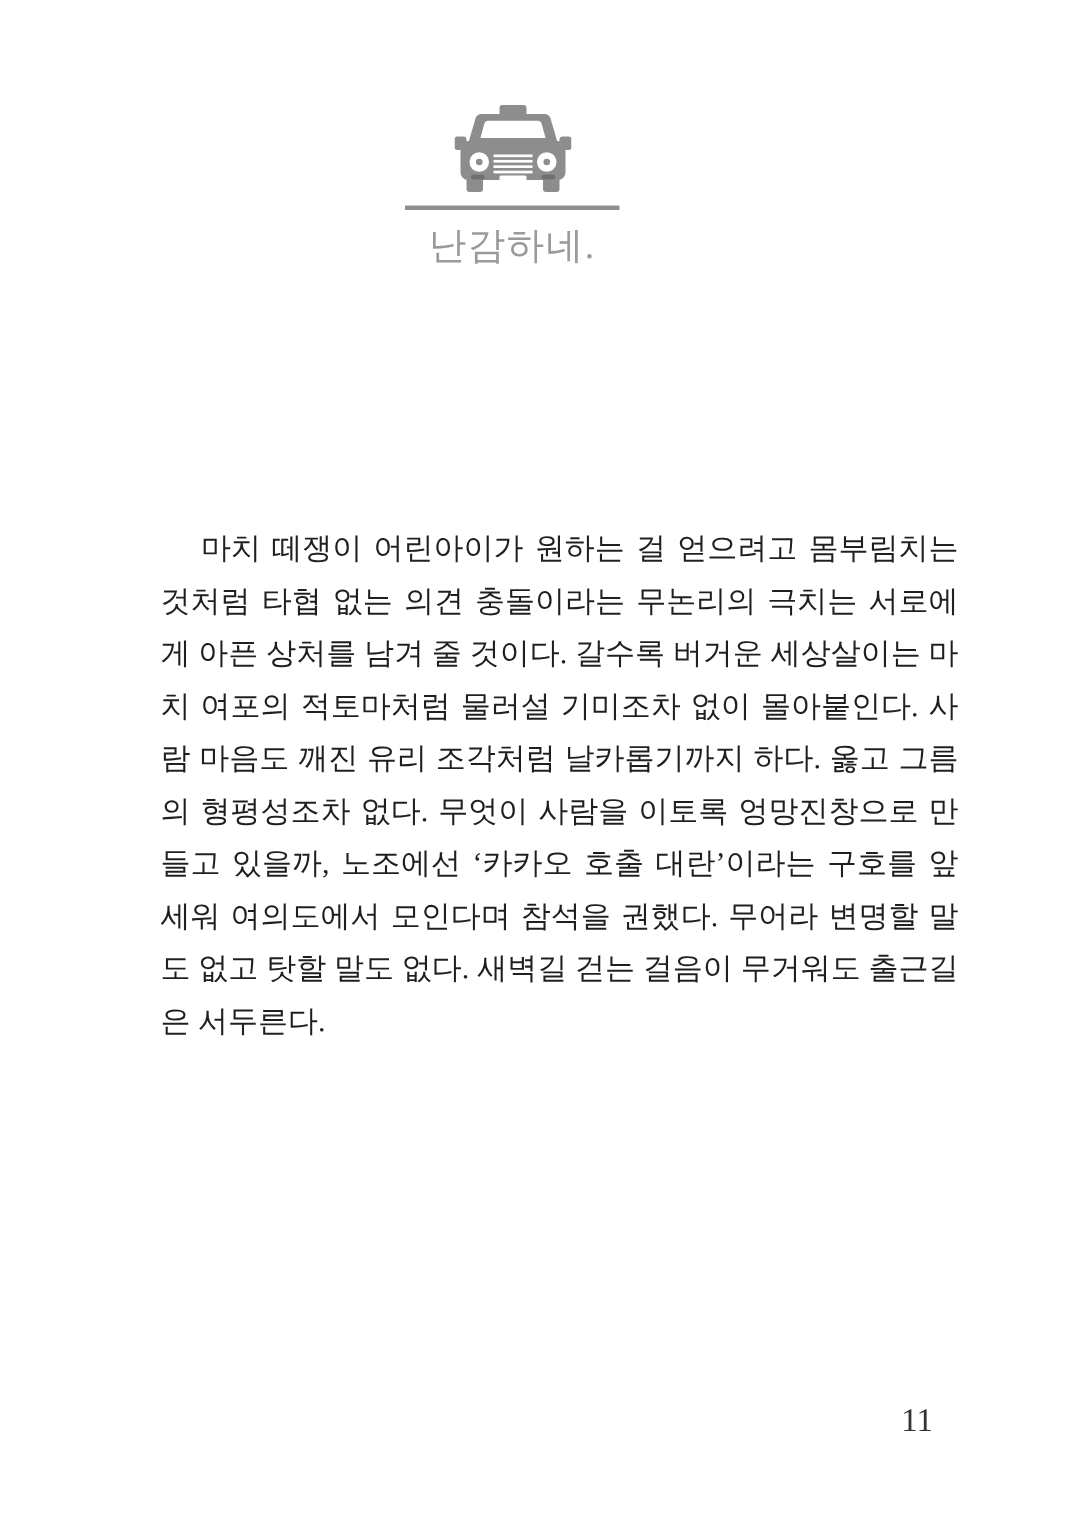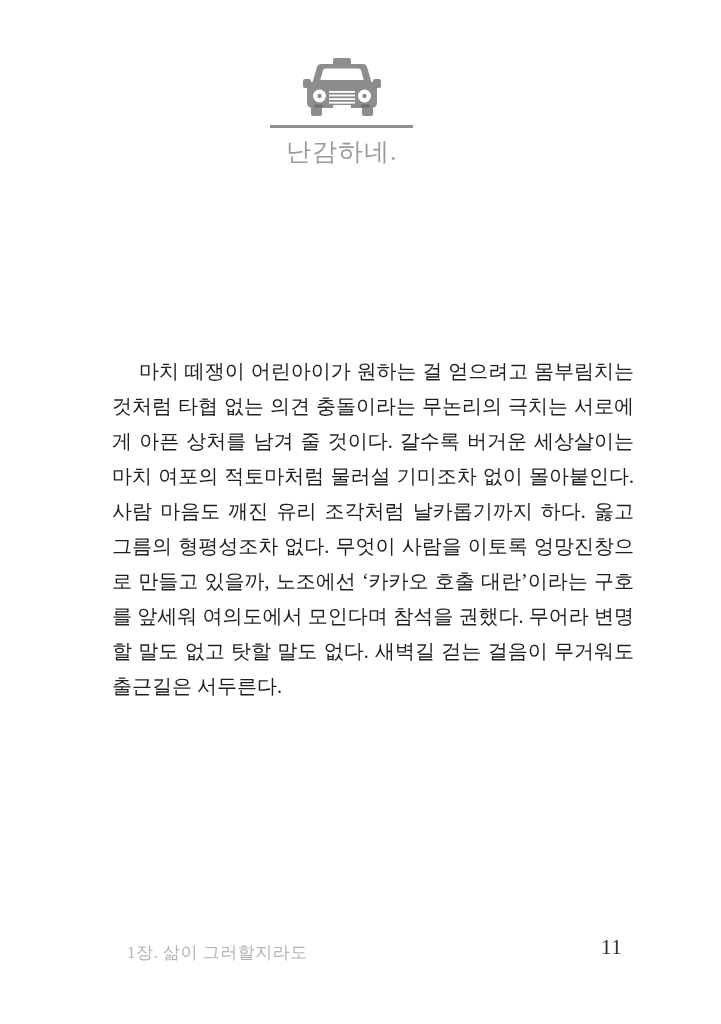--- a/index.html
+++ b/index.html
@@ -6,21 +6,21 @@
   .page {
     position: relative;
     width: 721px;
     height: 1024px;
     background: #ffffff;
     font-family: "Liberation Serif", serif;
     overflow: hidden;
   }
   .header {
     position: absolute;
-    top: 58px;
+    top: 70px;
     left: 0;
     width: 657px;
     padding-left: 26px;
     box-sizing: border-box;
     display: flex;
     flex-direction: column;
     align-items: center;
   }
   .taxi-icon { display: block; }
   .divider {
@@ -39,21 +39,21 @@
     position: absolute;
     left: 103px;
     top: 345px;
     width: 540px;
     font-size: 20px;
     line-height: 35px;
     color: #1f1f1f;
     text-align: justify;
     word-break: break-all;
   }
-  .body-text p { margin: 9px; text-indent: 27px; }
+  .body-text p { margin: 4px; text-indent: 27px; }
   .body-text p + p { margin-top: 33px; }
   .footer-chapter {
     position: absolute;
     left: 127px;
     top: 941px;
     font-size: 17px;
     color: #b3b3b3;
     letter-spacing: 0.5px;
   }
   .page-number {
@@ -102,16 +102,15 @@
       <rect x="58" y="46.5" width="9" height="3" rx="1" fill="#6f6f6f"></rect>
     </svg>
     <div class="divider"></div>
     <div class="chapter-title">난감하네.</div>
   </div>
 
   <div class="body-text">
     <p>마치 떼쟁이 어린아이가 원하는 걸 얻으려고 몸부림치는 것처럼 타협 없는 의견 충돌이라는 무논리의 극치는 서로에게 아픈 상처를 남겨 줄 것이다. 갈수록 버거운 세상살이는 마치 여포의 적토마처럼 물러설 기미조차 없이 몰아붙인다. 사람 마음도 깨진 유리 조각처럼 날카롭기까지 하다. 옳고 그름의 형평성조차 없다. 무엇이 사람을 이토록 엉망진창으로 만들고 있을까, 노조에선 ‘카카오 호출 대란’이라는 구호를 앞세워 여의도에서 모인다며 참석을 권했다. 무어라 변명할 말도 없고 탓할 말도 없다. 새벽길 걷는 걸음이 무거워도 출근길은 서두른다.</p>
   </div>
 
-  <div class="footer-chapter">1장. 삶이 그러할지라도</div>
   <div class="page-number">11</div>
 
 </div>
 
 </body></html>

